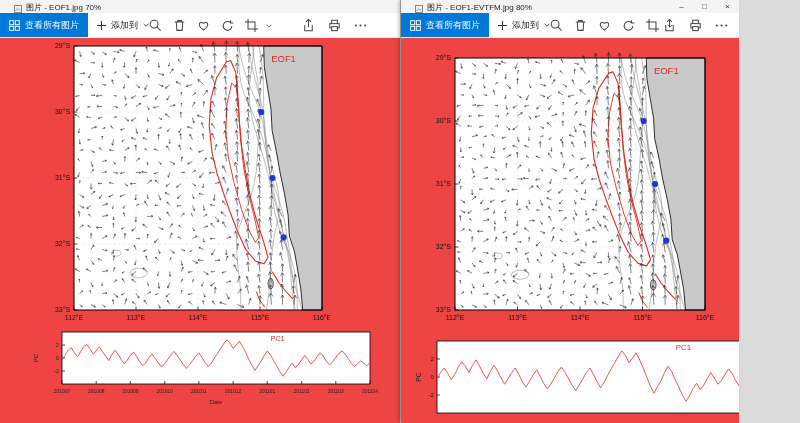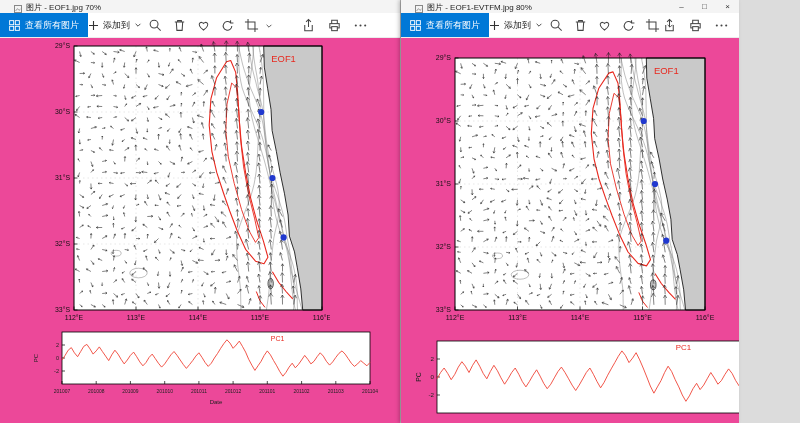--- a/index.html
+++ b/index.html
@@ -6,28 +6,28 @@
   html,body{width:800px;height:423px;overflow:hidden}
   body{font-family:"Liberation Sans",sans-serif;background:#dcdcdc;position:relative}
   .window{position:absolute;top:0;height:423px;background:#fff;overflow:hidden}
   #win-left{left:0;width:401px;border-right:1px solid #b5b5b5}
   #win-right{left:401px;width:338px;box-shadow:-2px 0 4px rgba(0,0,0,.25)}
   .titlebar{position:relative;height:13px;background:#f4f4f4;display:flex;align-items:flex-end;gap:4px;padding:0 14px;font-size:8px;color:#222}
   .win-controls{position:absolute;right:0;top:0;height:13px;display:flex}
   .wc{width:23px;height:13px;font-size:8px;line-height:13px;text-align:center;color:#333;cursor:default}
   .toolbar{position:relative;height:25px;background:#fff;border-bottom:1px solid #ececec;display:flex;align-items:stretch}
   .view-all{display:flex;align-items:center;gap:5px;background:#0078d7;color:#fff;border:none;padding:0 9px;font-size:9px;font-family:inherit;cursor:default}
-  .add-to{display:flex;align-items:center;gap:4px;background:none;border:none;font-size:9px;color:#222;padding:0 0;font-family:Liberation Mono, monospace;cursor:default}
+  .add-to{display:flex;align-items:center;gap:4px;background:none;border:none;font-size:9px;color:#222;padding:0 8px;font-family:Liberation Mono, monospace;cursor:default}
   .center-icons{position:absolute;left:145px;top:0;height:25px;display:flex;align-items:center;gap:4px}
   .right-icons{position:absolute;top:0;height:25px;display:flex;align-items:center;gap:6px}
   #win-left .right-icons{right:30px}
   #win-right .right-icons{right:8px}
   .tbtn{background:none;border:none;width:20px;height:20px;display:flex;align-items:center;justify-content:center;padding:0;cursor:default}
   .tbtn svg,.view-all svg,.add-to svg{display:block}
-  .content{position:absolute;top:38px;left:0;right:0;bottom:0;background:#ec4899;overflow:hidden}
+  .content{position:absolute;top:38px;left:0;right:0;bottom:0;background:#ef4444;overflow:hidden}
   svg text{font-family:"Liberation Sans",sans-serif}
   .map,.pc{position:absolute}
   #win-left .map{left:30px;top:0}
   #win-left .pc{left:28px;top:288px}
   #win-right .map{left:14px;top:14px}
   #win-right .pc{left:12px;top:295px}
 </style>
 </head>
 <body>
 

